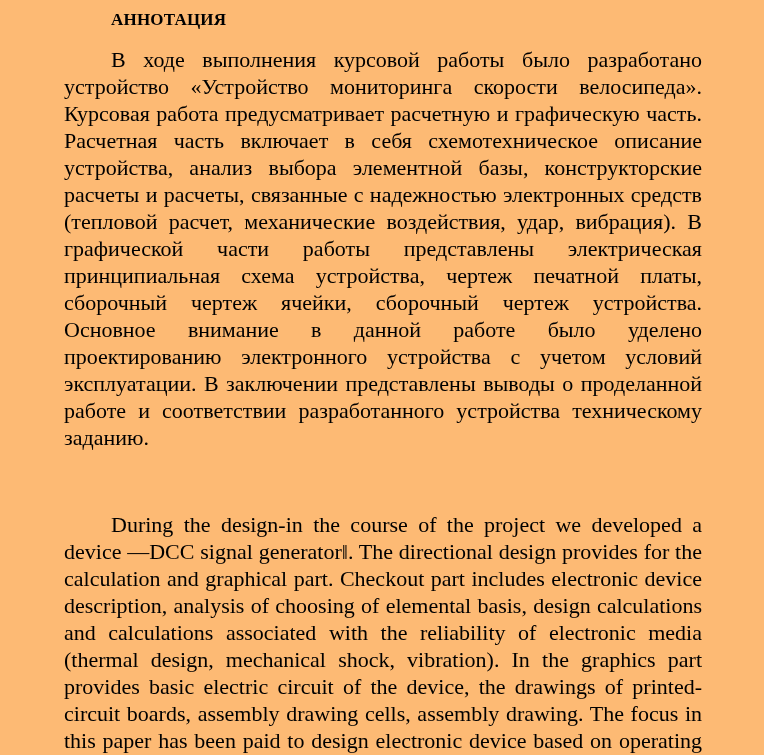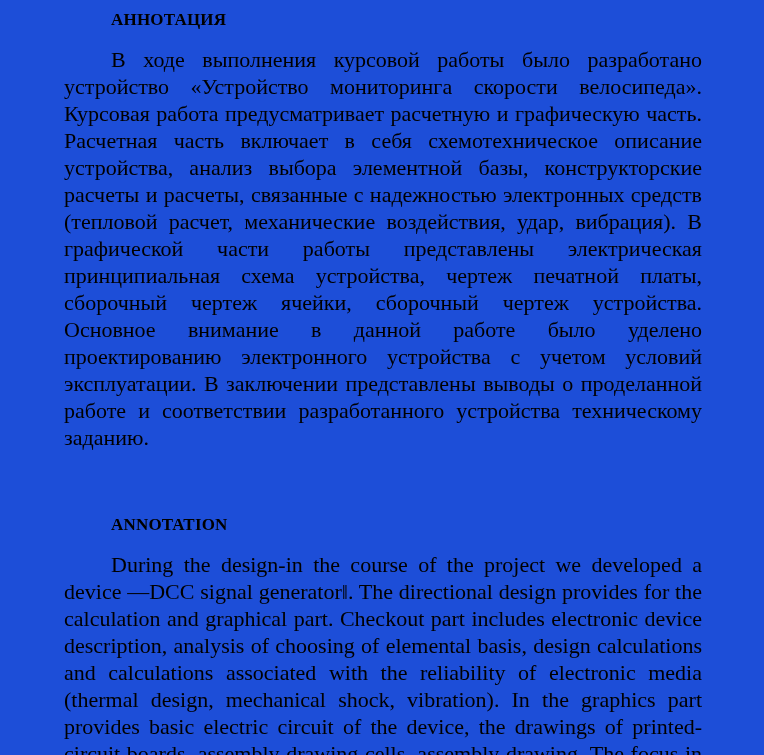--- a/index.html
+++ b/index.html
@@ -12,21 +12,21 @@
     width: 764px;
     height: 755px;
     overflow: hidden;
     font-family: "Liberation Serif", "DejaVu Serif", serif;
     color: #000000;
   }
   .page {
     width: 764px;
     height: 755px;
     padding: 6px 62px 0 64px;
-    background: #1d4ed8;
+    background: #fdba74;
   }
   .doc-section {
     margin: 0;
   }
   .doc-section.second {
     margin-top: 60px;
   }
   .heading {
     font-size: 17px;
     font-weight: bold;
@@ -47,17 +47,16 @@
 <body>
 
 <div class="page">
 
   <section class="doc-section">
     <h1 class="heading">АННОТАЦИЯ</h1>
     <p class="para">В ходе выполнения курсовой работы было разработано устройство «Устройство мониторинга скорости велосипеда». Курсовая работа предусматривает расчетную и графическую часть. Расчетная часть включает в себя схемотехническое описание устройства, анализ выбора элементной базы, конструкторские расчеты и расчеты, связанные с надежностью электронных средств (тепловой расчет, механические воздействия, удар, вибрация). В графической части работы представлены электрическая принципиальная схема устройства, чертеж печатной платы, сборочный чертеж ячейки, сборочный чертеж устройства. Основное внимание в данной работе было уделено проектированию электронного устройства с учетом условий эксплуатации. В заключении представлены выводы о проделанной работе и соответствии разработанного устройства техническому заданию.</p>
   </section>
 
   <section class="doc-section second">
-    <h1 class="heading">ANNOTATION</h1>
     <p class="para">During the design-in the course of the project we developed a device —DCC signal generator‖. The directional design provides for the calculation and graphical part. Checkout part includes electronic device description, analysis of choosing of elemental basis, design calculations and calculations associated with the reliability of electronic media (thermal design, mechanical shock, vibration). In the graphics part provides basic electric circuit of the device, the drawings of printed-circuit boards, assembly drawing cells, assembly drawing. The focus in this paper has been paid to design electronic device based on operating conditions. In conclusion, the paper presents findings and compliance of the developed device.</p>
   </section>
 
 </div>
 
 </body></html>

